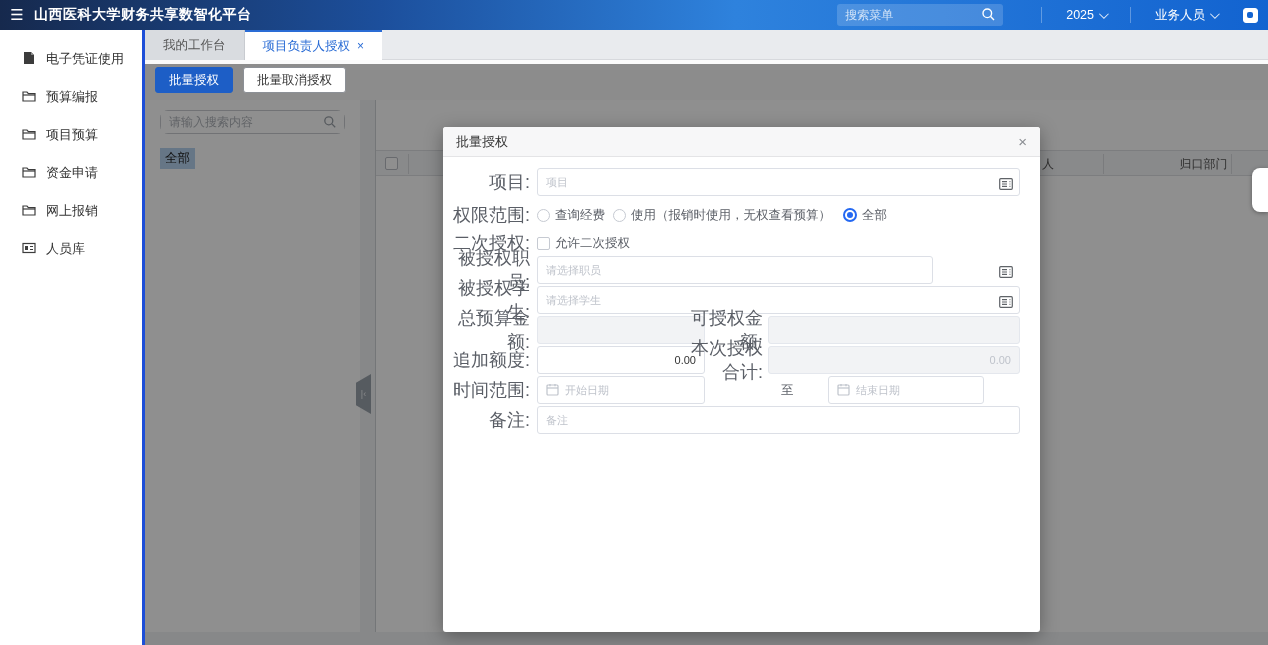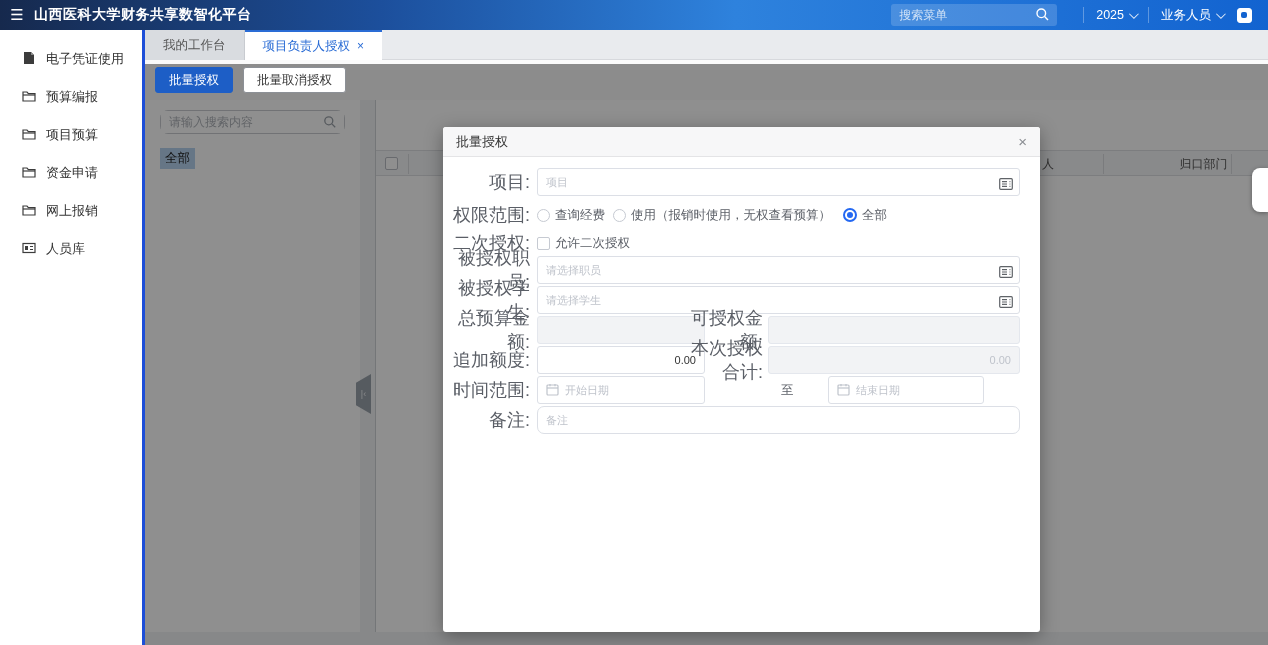--- a/index.html
+++ b/index.html
@@ -4,21 +4,21 @@
 <style>
   * { margin:0; padding:0; box-sizing:border-box; }
   html,body { width:1268px; height:645px; font-family:"Liberation Sans","DejaVu Sans",sans-serif; background:#fff; overflow:hidden; }
 
   
   #navbar { position:absolute; left:0; top:0; width:1268px; height:30px;
     background:linear-gradient(90deg,#16294d 0%,#1c4f9c 30%,#2e82dd 58%,#1263d0 100%);
     display:flex; align-items:center; color:#fff; z-index:70; }
   .menu-glyph { width:34px; text-align:center; font-size:15px; cursor:pointer; }
   .app-title { font-size:14px; font-weight:bold; letter-spacing:.5px; }
-  .nav-right { margin-left:auto; display:flex; align-items:center; gap:0; padding-right:16px; }
+  .nav-right { margin-left:auto; display:flex; align-items:center; gap:12px; padding-right:10px; }
   .nav-search { position:relative; width:166px; height:22px; background:rgba(255,255,255,.17); border-radius:3px; margin-right:14px; }
   .nav-search input { width:100%; height:100%; background:transparent; border:none; outline:none; color:#fff; font-size:12px; padding:0 26px 0 8px; }
   .nav-search input::placeholder { color:rgba(255,255,255,.75); }
   .nav-search .mag { position:absolute; right:7px; top:3px; }
   .nav-divider { width:1px; height:16px; background:rgba(255,255,255,.3); margin:0 12px; }
   .nav-item { font-size:12.5px; display:flex; align-items:center; gap:5px; cursor:pointer; white-space:nowrap; }
   .chev { display:inline-block; width:7px; height:7px; border-right:1.5px solid rgba(255,255,255,.85); border-bottom:1.5px solid rgba(255,255,255,.85); transform:rotate(45deg) translateY(-2px); }
   .nav-app-icon { width:15px; height:15px; border:1.5px solid #fff; border-radius:3px; background:#fff; position:relative; margin-left:14px; cursor:pointer; }
   .nav-app-icon::after { content:""; position:absolute; left:3px; top:3px; width:6px; height:6px; background:#1263d0; border-radius:2px; }
 
@@ -242,21 +242,21 @@
   <div class="mrow" style="top:106px; height:20px">
     <span class="mlabel" style="left:0">二次授权:</span>
     <div style="position:absolute; left:94px; display:flex; align-items:center">
       <span class="checkbox"></span>
       <span class="opt-label">允许二次授权</span>
     </div>
   </div>
 
   <div class="mrow" style="top:129px">
     <span class="mlabel" style="left:0">被授权职员:</span>
-    <input class="minput has-icon" style="left: 94px; width: 483px;" placeholder="请选择职员">
+    <input class="minput has-icon" style="left: 94px; width: 396px;" placeholder="请选择职员">
     <span class="field-icon" style="left:556px; top:8px">
       <svg width="14" height="12" viewBox="0 0 14 12">
           <rect x="0.7" y="0.7" width="12.6" height="10.6" rx="1" fill="none" stroke="#5f6368" stroke-width="1.2"></rect>
           <path d="M3 3.6h5M3 6h5M3 8.4h5" stroke="#5f6368" stroke-width="1.1"></path>
           <path d="M10.5 3.6h.9M10.5 6h.9M10.5 8.4h.9" stroke="#5f6368" stroke-width="1.1"></path>
         </svg>
     </span>
   </div>
 
   <div class="mrow" style="top:159px">
@@ -301,16 +301,16 @@
             <rect x="1" y="2" width="11" height="10" rx="1" fill="none" stroke="#bfc3cb" stroke-width="1.2"></rect>
             <path d="M1 5h11" stroke="#bfc3cb" stroke-width="1.2"></path>
             <path d="M4 1v2.2M9 1v2.2" stroke="#bfc3cb" stroke-width="1.2"></path>
           </svg></span>
       <span>结束日期</span>
     </div>
   </div>
 
   <div class="mrow" style="top:279px">
     <span class="mlabel" style="left:0">备注:</span>
-    <input class="minput" style="left: 94px; width: 483px; border-radius: 7px;" placeholder="备注">
+    <input class="minput" style="left: 94px; width: 483px;" placeholder="备注">
   </div>
 
 </div>
 
 </body></html>

